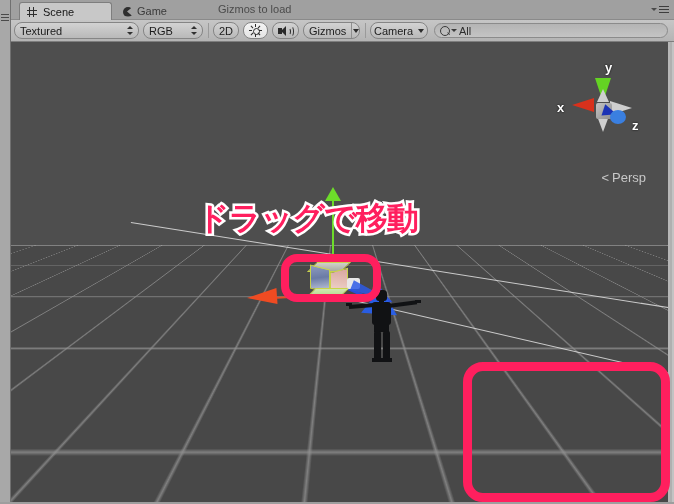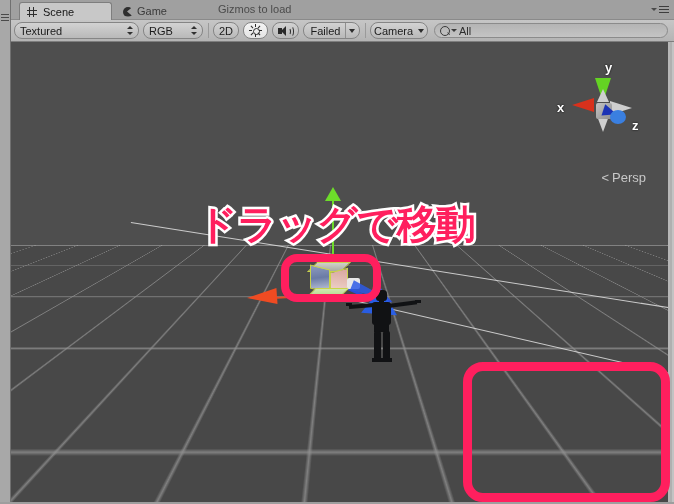--- a/index.html
+++ b/index.html
@@ -341,21 +341,21 @@
     position:absolute; left:270px; top:212px;
     width:100px; height:48px;
     border: 8px solid #ff1f5e;
     border-radius: 16px;
     box-sizing: border-box;
   }
 
   
   .caption{
     position:absolute; left:186px; top:155px;
-    font-size: 40px;
+    font-size: 32px;
     font-weight: bold;
     color: #ff1f5e;
     letter-spacing: -1px;
     white-space: nowrap;
     -webkit-text-stroke: 5px #ffffff;
     paint-order: stroke fill;
     font-family: "DejaVu Sans", sans-serif;
   }
 
   
@@ -529,21 +529,21 @@
     </div>
     <div class="tbtn" style="width:27px;">
       <span class="spk">
         <span class="box"></span>
           <span class="cone"></span>
         <span class="w w1"></span>
           <span class="w w2"></span>
       </span>
     </div>
     <div class="tbtn split" style="width:57px;">
-      <span>Failed</span>
+      <span>Gizmos</span>
       <span class="split-arrow">
         <span class="caret" style="margin-left:0"></span>
       </span>
     </div>
     <span class="sep"></span>
     <div class="tbtn" style="width:58px;">
       <span>Camera</span>
       <span class="caret"></span>
     </div>
     <div class="searchbox">

